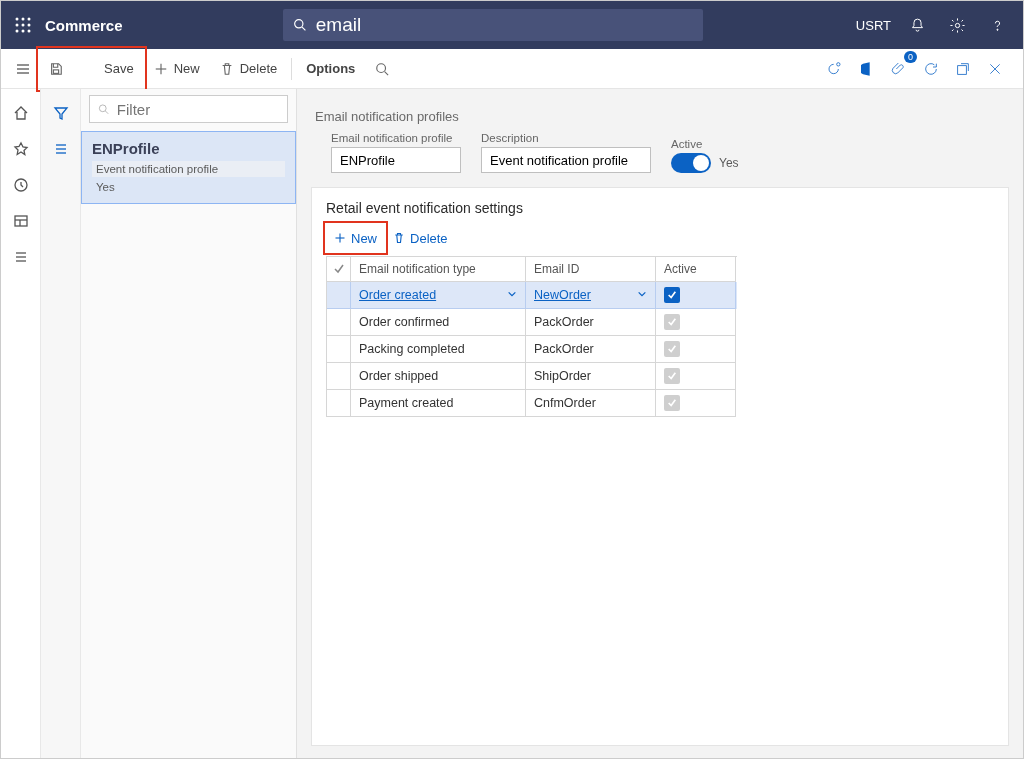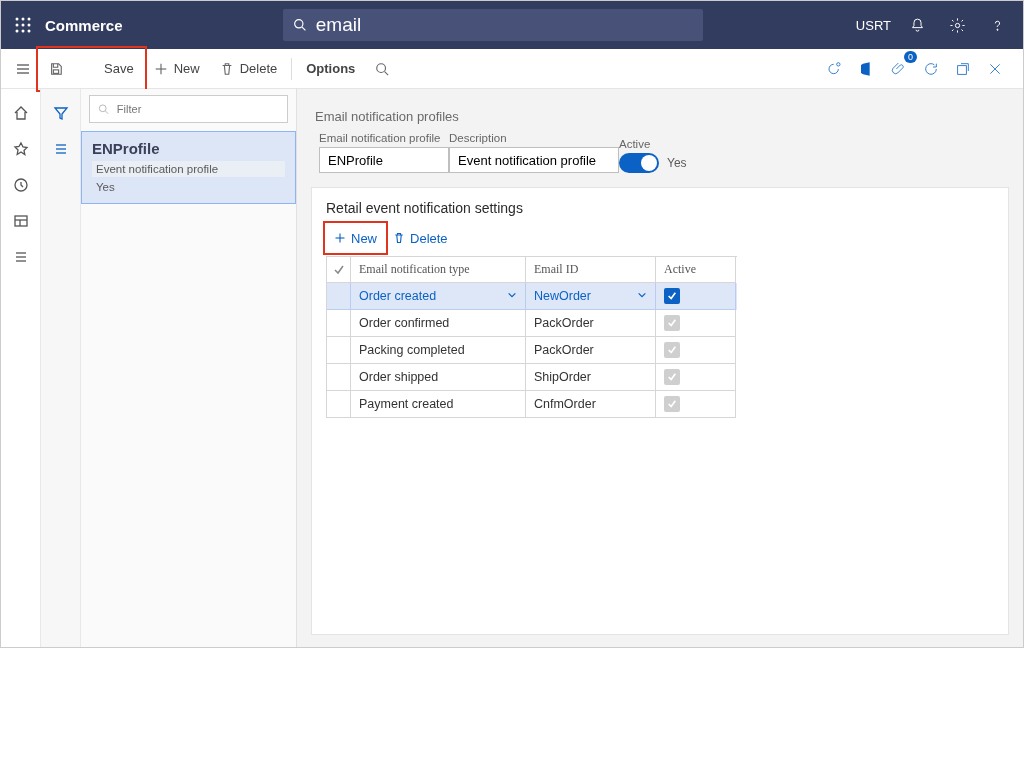--- a/index.html
+++ b/index.html
@@ -1,17 +1,17 @@
 <!DOCTYPE html>
 <html><head>
 <meta charset="utf-8">
 <style>
   * { box-sizing: border-box; }
   html, body { margin:0; padding:0; font-family: "Segoe UI", Arial, sans-serif; font-size:13px; color:#333; background:#fff; height:100%; }
-  .app { width:1024px; height:648px; display:flex; flex-direction:column; border:1px solid #ccc; overflow:hidden; }
+  .app { width:1024px; height:759px; display:flex; flex-direction:column; border:1px solid #ccc; overflow:hidden; }
   
   .topbar { height:48px; background:#323c5e; color:#fff; display:flex; align-items:center; padding:0 6px; flex-shrink:0; }
   .waffle { width:32px; height:32px; display:flex; align-items:center; justify-content:center; cursor:pointer; }
   .waffle svg { width:16px; height:16px; fill:#fff; }
   .brand { font-size:15px; font-weight:600; margin-left:6px; }
   .searchwrap { margin-left:160px; width:420px; }
   .searchbox { background:#485279; height:32px; border-radius:2px; display:flex; align-items:center; padding:0 10px; color:#fff; }
   .searchbox .sicon { width:14px; height:14px; margin-right:8px; }
   .searchbox .sicon svg { stroke:#fff; }
   .searchbox input { background:transparent; border:none; color:#fff; font-size:19px; outline:none; width:100%; }
@@ -34,29 +34,29 @@
   
   .body { flex:1; display:flex; min-height:0; }
   .rail { width:40px; border-right:1px solid #e8e8e8; display:flex; flex-direction:column; align-items:center; gap:16px; padding-top:14px; flex-shrink:0; }
   .railicon { width:20px; height:20px; display:flex; align-items:center; justify-content:center; cursor:pointer; }
   .railicon svg { width:16px; height:16px; stroke:#555; fill:none; stroke-width:1.3; }
   .listcol { width:40px; border-right:1px solid #e8e8e8; display:flex; flex-direction:column; align-items:center; gap:16px; padding-top:14px; flex-shrink:0; background:#f7f7f7; }
   .listcol .railicon svg { stroke:#0b62c4; }
   .listpane { width:216px; border-right:1px solid #e0e0e0; background:#fafafa; flex-shrink:0; padding-top:6px; }
   .filterbox { margin:0 8px 8px 8px; height:28px; border:1px solid #ccc; background:#fff; display:flex; align-items:center; padding:0 8px; gap:6px; }
   .filterbox svg { width:12px; height:12px; stroke:#999; fill:none; }
-  .filterbox input { border:none; outline:none; font-size:11px; width:100%; color:#666; }
+  .filterbox input { border:none; outline:none; font-size:15px; width:100%; color:#666; }
   .card { background:#dce6f6; border:1px solid #8db5f3; margin:0; padding:8px 10px 8px 10px; }
   .card .title { font-size:15px; font-weight:600; color:#3b4158; margin-bottom:4px; }
   .card .sub { background:#eaeef5; font-size:11.5px; color:#5a5a5a; padding:2px 4px; margin-bottom:2px; }
   .card .sub2 { font-size:11.5px; color:#5a5a5a; padding:2px 4px; }
   
   .main { flex:1; background:#f3f3f3; padding:12px 14px; min-width:0; display:flex; flex-direction:column; }
   .pagetitle { color:#6a6a6a; font-size:13px; margin:8px 0 8px 4px; }
-  .formrow { display:flex; gap:0; align-items:flex-end; margin:0 4px 14px 8px; }
+  .formrow { display:flex; gap:20px; align-items:flex-end; margin:0 4px 14px 20px; }
   .field { display:flex; flex-direction:column; }
   .flabel { font-size:11.5px; color:#666; margin-bottom:3px; }
   .finput { height:26px; border:1px solid #bfbfbf; background:#fff; padding:0 8px; font-size:13px; }
   .w130 { width:130px; }
   .w170 { width:170px; }
   .toggle { display:flex; align-items:center; gap:8px; }
   .toggle .switch { width:40px; height:20px; background:#0b62c4; border-radius:10px; position:relative; cursor:pointer; }
   .toggle .switch::after { content:''; position:absolute; right:2px; top:2px; width:16px; height:16px; background:#fff; border-radius:50%; }
   .toggle .tl { font-size:12px; color:#5a5a5a; }
   
@@ -66,25 +66,25 @@
   .secbtn { display:flex; align-items:center; gap:5px; height:28px; padding:0 8px; color:#0b62c4; cursor:pointer; font-size:13px; }
   .secbtn svg { width:12px; height:12px; stroke:#0b62c4; fill:none; stroke-width:1.5; }
   .secbtn-wrap { display:inline-flex; }
   .grid { border-left:1px solid #d6d6d6; border-top:1px solid #d6d6d6; width:411px; font-size:12.5px;}
   .grow { display:flex; }
   .gcell { border-right:1px solid #d6d6d6; border-bottom:1px solid #d6d6d6; padding:5px 8px; display:flex; align-items:center; min-height:24px; }
   .gselcol { width:24px; justify-content:center; padding:0; }
   .c1 { width:175px; }
   .c2 { width:130px; }
   .c3 { width:80px; }
-  .ghead { color:#555; background:#fff; font-size:12px;font-family:Liberation Serif, serif; }
+  .ghead { color:#555; background:#fff; font-size:12px; }
   .ghead .gcell { font-weight:400; }
   .grow.sel { background:#dde7f8; color:#0b62c4; }
   .grow.sel .gcell { border-color:#b8cdf0; }
-  .celldd { display:flex; justify-content:space-between; align-items:flex-start; width:100%; }
+  .celldd { display:flex; justify-content:space-between; align-items:flex-start; width:100%;text-decoration:underline; }
   .chev svg { width:10px; height:10px; stroke:#888; fill:none; stroke-width:1.5; }
   .grow.sel .chev svg { stroke:#0b62c4; }
   .chk { width:16px; height:16px; border-radius:2px; display:flex; align-items:center; justify-content:center; }
   .chk.on { background:#0b62c4; }
   .chk.off { background:#cfcfcf; }
   .chk svg { width:10px; height:10px; stroke:#fff; fill:none; stroke-width:2; }
 </style>
 </head>
 <body>
 

